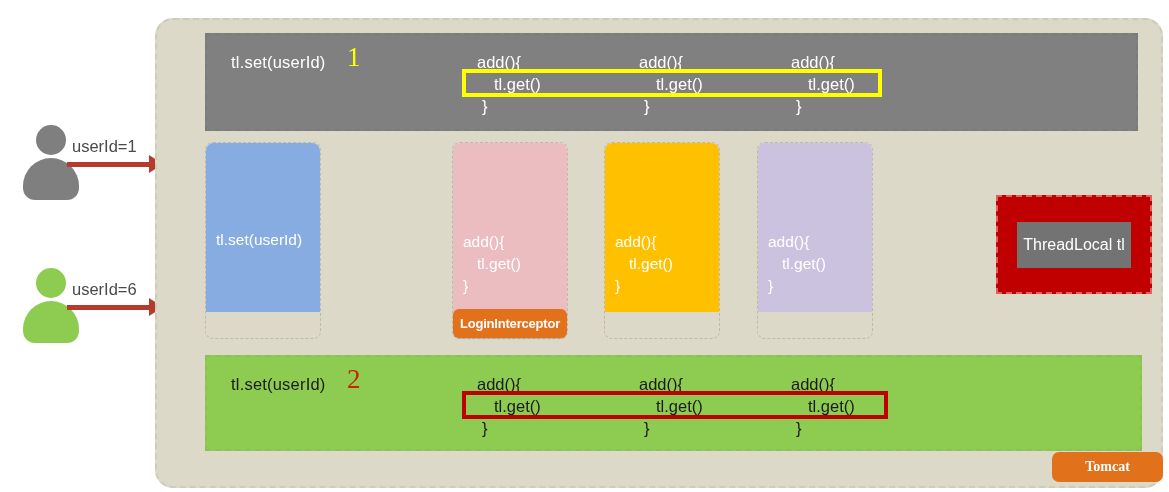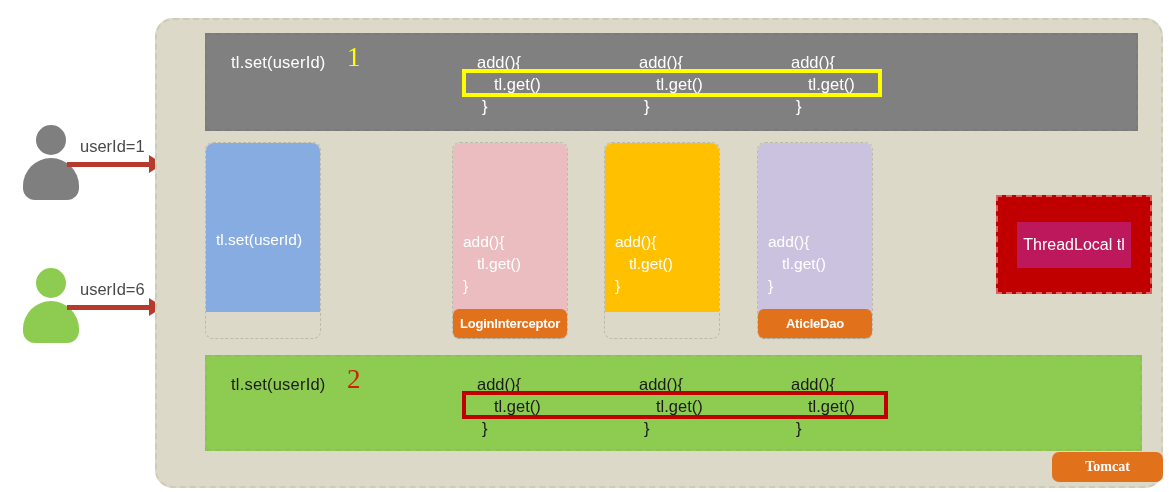--- a/index.html
+++ b/index.html
@@ -185,21 +185,21 @@
     width: 156px;
     height: 99px;
     background: #c00000;
     border: 2px dashed #e06060;
     box-sizing: border-box;
     display: flex;
     align-items: center;
     justify-content: center;
   }
   #threadlocal-box .tl-label {
-    background: #be185d;
+    background: #737373;
     color: #ffffff;
     font-size: 16px;
     padding: 14px 6px;
     white-space: nowrap;
     text-align: center;
   }
 
   
   #tomcat-tag {
     position: absolute;
@@ -248,21 +248,20 @@
   .arrow-group { position: absolute; }
   #arrow-1 { left: 67px; top: 137px; }
   #arrow-2 { left: 67px; top: 280px; }
   .arrow-label {
     position: absolute;
     left: 5px;
     top: 0;
     font-size: 16.5px;
     color: #4a4a48;
     white-space: nowrap;
-    margin-left: 8px;
   }
   .arrow-line {
     position: absolute;
     left: 0;
     top: 25px;
     width: 82px;
     height: 5px;
     background: #b63b2c;
   }
   .arrow-head {
@@ -376,21 +375,20 @@
   </div>
 
   <div class="component" id="comp-articledao">
     <div class="body">
       <div class="code">
         <span class="ln-open">add(){</span>
         <span class="ln-get">tl.get()</span>
         <span class="ln-close">}</span>
       </div>
     </div>
-    <div class="tag">AticleDao</div>
   </div>
 
   <div id="threadlocal-box">
     <div class="tl-label">ThreadLocal  tl</div>
   </div>
 
   <div id="tomcat-tag">Tomcat</div>
 
 </div>
 

